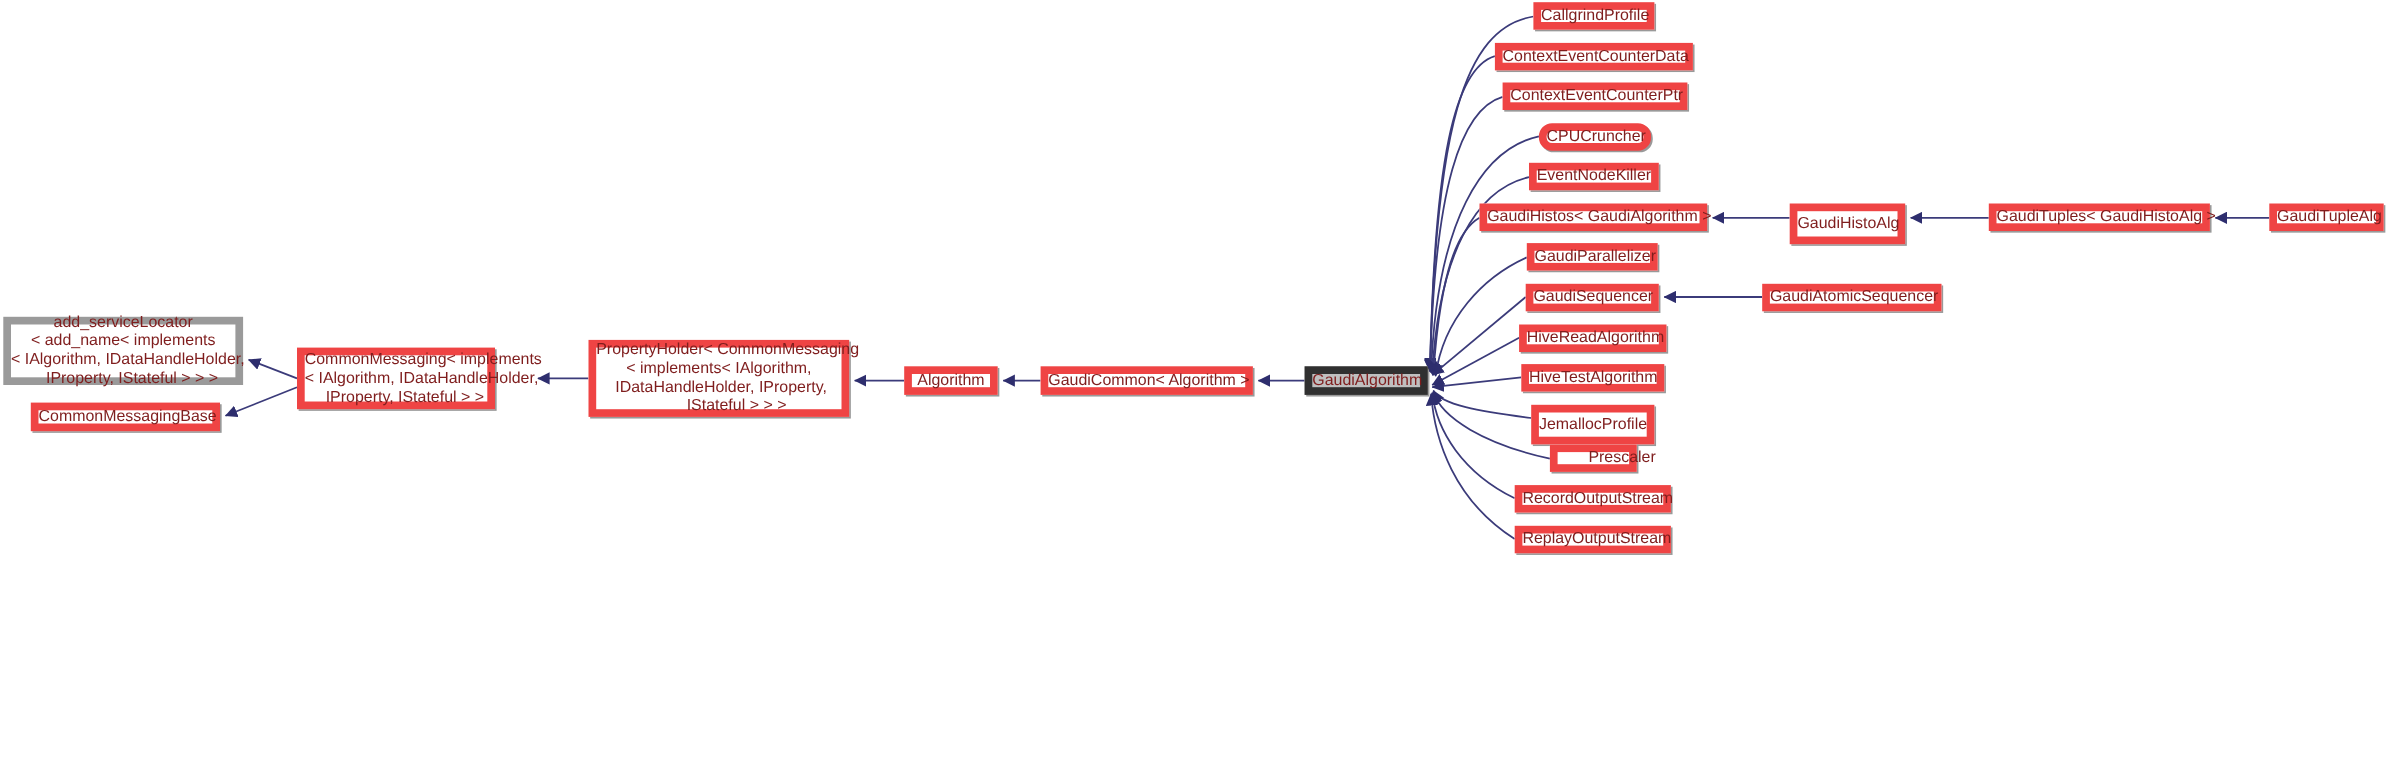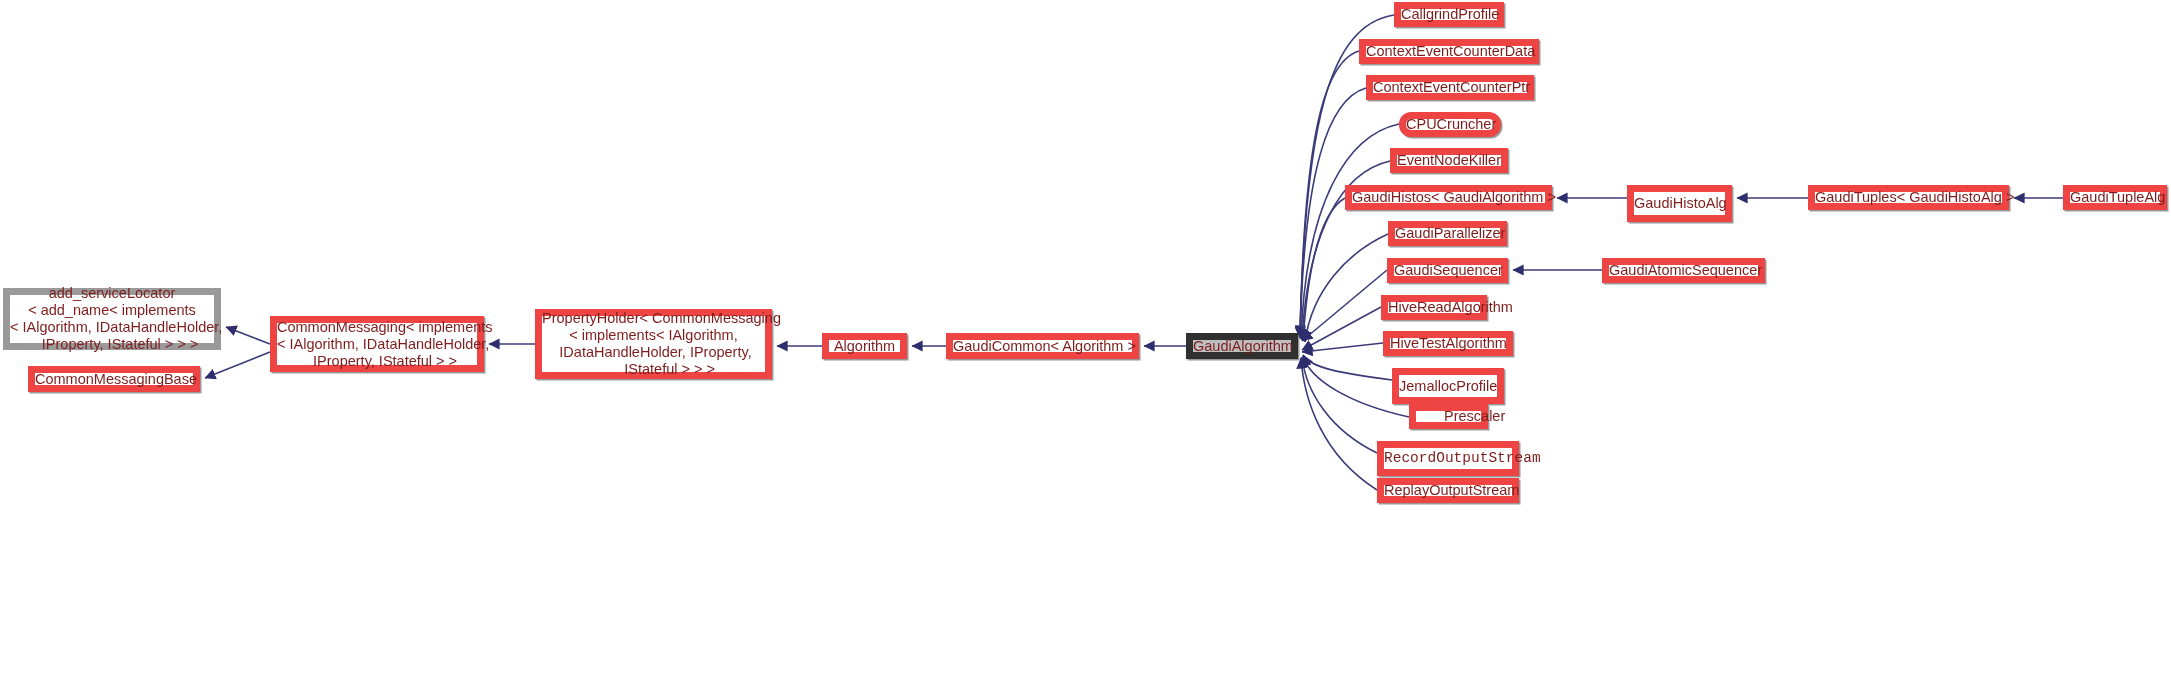--- a/index.html
+++ b/index.html
@@ -99,21 +99,21 @@
 
   <div class="node soft" style="left: 3px; top: 288px; width: 218px; height: 62px;">
     <span class="lbl">add_serviceLocator
 &lt; add_name&lt; implements
 &lt; IAlgorithm, IDataHandleHolder,
     IProperty, IStateful &gt; &gt; &gt;</span>
   </div>
   <div class="node" style="left: 28px; top: 366px; width: 172px; height: 26px;">
     <span class="lbl">CommonMessagingBase</span>
   </div>
-  <div class="node" style="left: 270px; top: 316px; width: 214px; height: 56px;">
+  <div class="node" style="left: 270px; top: 316px; width: 180px; height: 56px;">
     <span class="lbl">CommonMessaging&lt; implements
 &lt; IAlgorithm, IDataHandleHolder,
     IProperty, IStateful &gt; &gt;</span>
   </div>
   <div class="node" style="left: 535px; top: 309px; width: 237px; height: 70px;">
     <span class="lbl">PropertyHolder&lt; CommonMessaging
 &lt; implements&lt; IAlgorithm,
  IDataHandleHolder, IProperty,
         IStateful &gt; &gt; &gt;</span>
   </div>
@@ -145,33 +145,33 @@
   </div>
   <div class="node" style="left: 1345px; top: 185px; width: 207px; height: 25px;">
     <span class="lbl">GaudiHistos&lt; GaudiAlgorithm &gt;</span>
   </div>
   <div class="node" style="left: 1388px; top: 221px; width: 119px; height: 25px;">
     <span class="lbl">GaudiParallelizer</span>
   </div>
   <div class="node" style="left: 1387px; top: 258px; width: 121px; height: 25px; text-align: center;">
     <span class="lbl">GaudiSequencer</span>
   </div>
-  <div class="node" style="left: 1381px; top: 295px; width: 106px; height: 25px;">
+  <div class="node" style="left: 1381px; top: 295px; width: 134px; height: 25px;">
     <span class="lbl">HiveReadAlgorithm</span>
   </div>
   <div class="node" style="left: 1383px; top: 331px; width: 130px; height: 25px;">
     <span class="lbl">HiveTestAlgorithm</span>
   </div>
   <div class="node" style="left: 1392px; top: 368px; width: 112px; height: 36px;">
     <span class="lbl">JemallocProfile</span>
   </div>
   <div class="node" style="left: 1409px; top: 404px; width: 79px; height: 25px; padding-left: 28px;">
     <span class="lbl">Prescaler</span>
   </div>
-  <div class="node" style="left: 1377px; top: 441px; width: 142px; height: 35px; font-family: Liberation Mono, monospace;">
+  <div class="node" style="left: 1377px; top: 441px; width: 142px; height: 25px;">
     <span class="lbl">RecordOutputStream</span>
   </div>
   <div class="node" style="left: 1377px; top: 478px; width: 142px; height: 25px;">
     <span class="lbl">ReplayOutputStream</span>
   </div>
 
   <div class="node" style="left: 1627px; top: 185px; width: 105px; height: 37px;">
     <span class="lbl">GaudiHistoAlg</span>
   </div>
   <div class="node" style="left: 1808px; top: 185px; width: 201px; height: 25px;">

